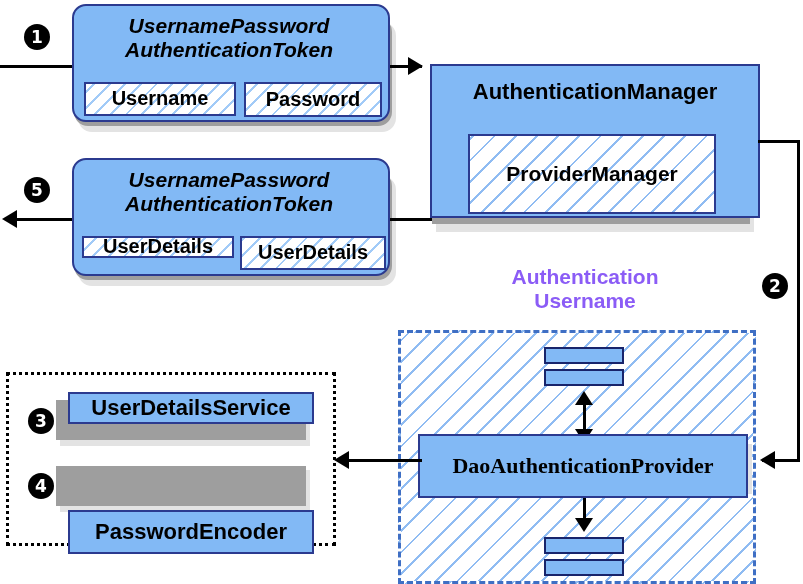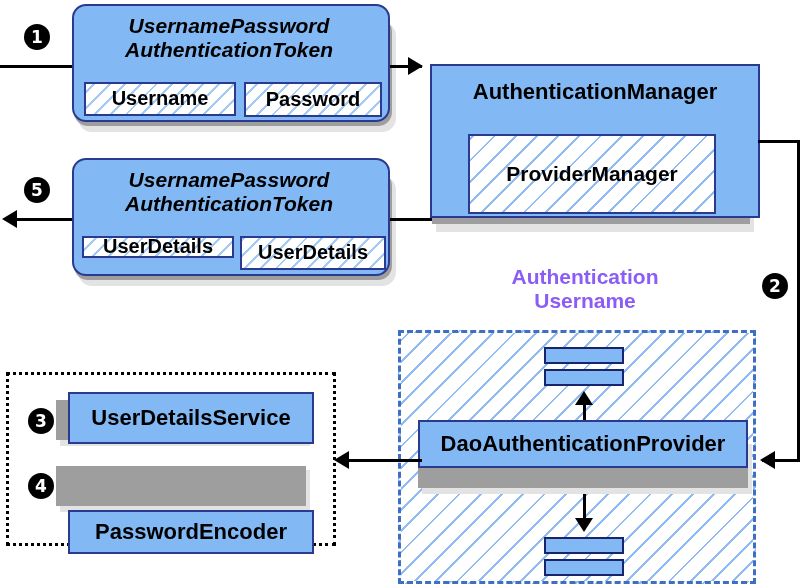--- a/index.html
+++ b/index.html
@@ -262,32 +262,32 @@
     <div class="arrow-up" style="left:174px; top:147px;"></div>
     <div class="arrow-down" style="left:174px; top:185px;"></div>
 
     <div class="mini-bar" style="left:143px; top:204px; width:80px; height:17px;"></div>
     <div class="mini-bar" style="left:143px; top:226px; width:80px; height:17px;"></div>
   </div>
 
   <div class="shadow-outer" style="left:422px; top:444px; width:330px; height:50px;"></div>
   <div class="shadow-inner" style="left:418px; top:440px; width:330px; height:48px;"></div>
 
-  <div class="node" style="left:418px; top:420px; width:330px; height:48px; font-size:22px;">
+  <div class="node" style="left:418px; top:434px; width:330px; height:64px; font-size:22px;font-family:Liberation Serif, serif;">
     <span>DaoAuthenticationProvider</span>
   </div>
 
   <div class="dotted-group" style="left:6px; top:372px; width:330px; height:174px;"></div>
 
   <div class="bullet" style="left:28px; top:408px;">3</div>
   <div class="bullet" style="left:28px; top:473px;">4</div>
 
   <div class="shadow-outer" style="left:60px; top:404px; width:250px; height:42px;"></div>
   <div class="shadow-inner" style="left:56px; top:400px; width:250px; height:40px;"></div>
-  <div class="node" style="left:68px; top:392px; width:246px; height:52px; font-size:22px;">
+  <div class="node" style="left:68px; top:392px; width:246px; height:32px; font-size:22px;">
     <span>UserDetailsService</span>
   </div>
 
   <div class="shadow-outer" style="left:60px; top:470px; width:250px; height:42px;"></div>
   <div class="shadow-inner" style="left:56px; top:466px; width:250px; height:40px;"></div>
   <div class="node" style="left:68px; top:462px; width:246px; height:44px; font-size:22px;margin-top:48px;">
     <span>PasswordEncoder</span>
   </div>
 
   <div class="hline" style="left:346px; top:459px; width:76px;"></div>

